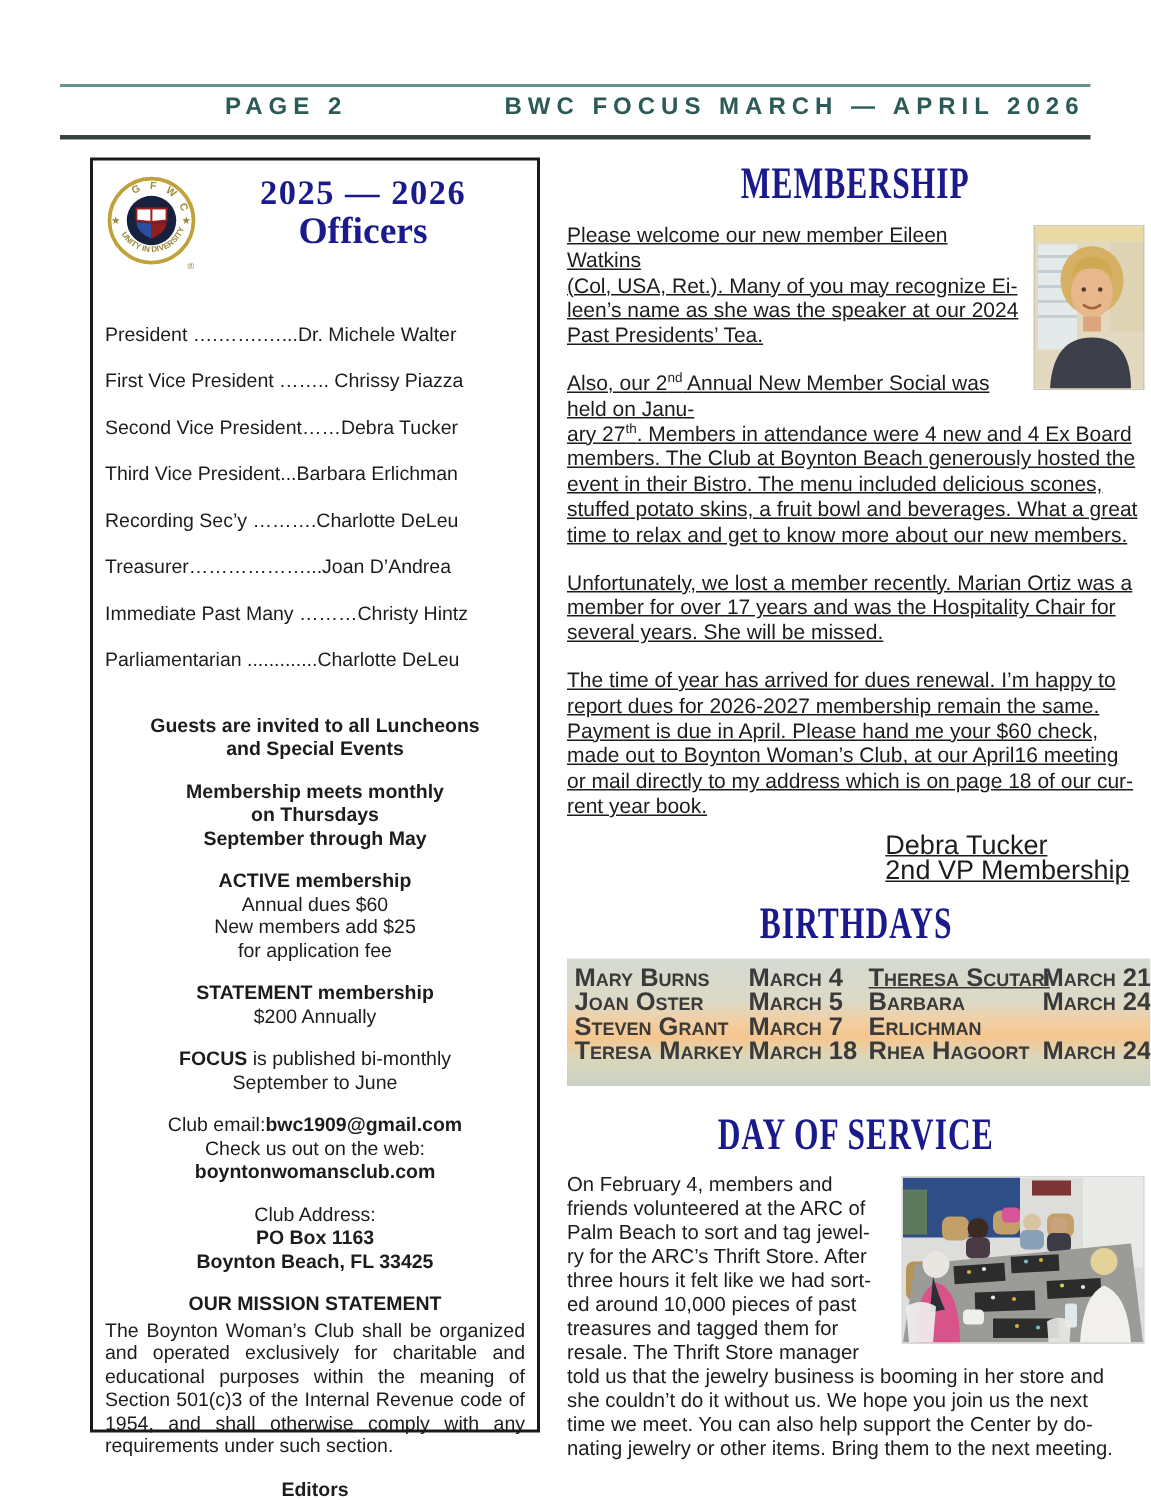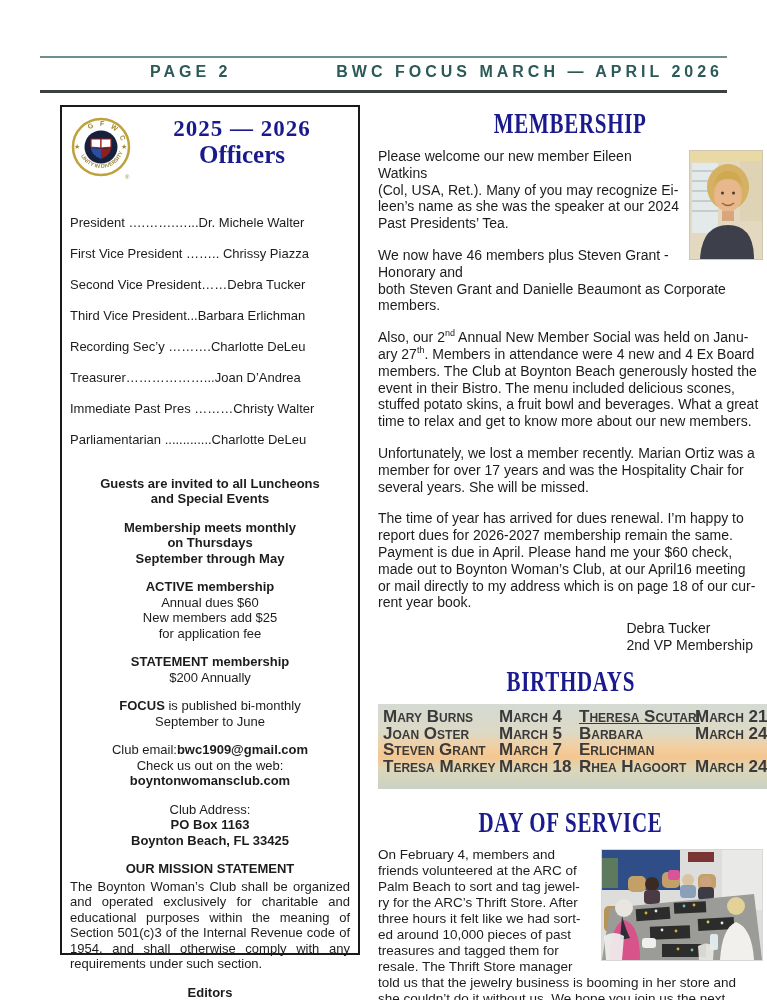--- a/index.html
+++ b/index.html
@@ -31,21 +31,21 @@
 
   
   .right-col{position:absolute;left:378px;top:106px;width:385px;}
   .section-heading{text-align:center;color:#1a1a8c;margin:0;}
   .cond{display:inline-block;transform:scaleX(.70);transform-origin:center;
         font-family:"Liberation Serif",serif;font-weight:bold;font-size:30px;
         letter-spacing:1px;white-space:nowrap;}
   .para{white-space:pre-line;font-size:14px;line-height:16.8px;margin:0 0 15px 0;}
   .sup{vertical-align:super;font-size:9px;line-height:0;}
   .photo-eileen{float:right;margin:2px 0 6px 8px;border:1px solid #cfc7b2;}
-  .sig-block{width:fit-content;margin:-6px 10px 0 auto;font-size:14px;line-height:17px;}
+  .sig-block{width:fit-content;margin:-6px 10px 0 auto;font-size:18px;line-height:17px;}
 
   .birthdays-panel{margin-top:6px;box-sizing:border-box;width:417px;padding:5px 4px 14px 5px;
      background:linear-gradient(180deg,#d5dad3 0%,#ddd9c5 34%,#f2cfa2 50%,#f5c68f 62%,#ddd6b8 76%,#c9d2c5 100%);
      display:flex;font-size:17px;line-height:16.5px;color:#2e2e2e;}
   .b-col{display:grid;grid-template-columns:114px 1fr;column-gap:2px;align-content:start;}
   .b-col.left{width:196px;}
   .b-col.right{flex:1;}
   .b-cell{font-variant:small-caps;font-weight:bold;color:#3a3a3a;}
 
   .dos-section{margin-top:16px;}
@@ -93,21 +93,21 @@
       </div>
     </div>
 
     <div class="officer-lines">
       <div>President ….…….…...Dr. Michele Walter</div>
       <div>First Vice President …….. Chrissy Piazza</div>
       <div>Second Vice President……Debra Tucker</div>
       <div>Third Vice President...Barbara Erlichman</div>
       <div>Recording Sec’y ……….Charlotte DeLeu</div>
       <div>Treasurer………………...Joan D’Andrea</div>
-      <div>Immediate Past Pres ………Christy Walter</div>
+      <div>Immediate Past Many ………Christy Hintz</div>
       <div>Parliamentarian .............Charlotte DeLeu</div>
     </div>
 
     <p class="sb c bold">Guests are invited to all Luncheons
 and Special Events</p>
     <p class="sb c bold">Membership meets monthly
 on Thursdays
 September through May</p>
 
     <p class="sb c"><span class="bd">ACTIVE membership</span><span>
@@ -135,21 +135,21 @@
     <p class="sb c bold">Editors
 Kay Baker &amp; Barbara Erlichman
 Deadline for May — June
 issue is April 16</p>
   </aside>
 
   <main class="right-col">
 
     <h2 class="section-heading"><span class="cond">MEMBERSHIP</span></h2>
 
-    <section style="margin-top:8px;">
+    <section style="margin-top:8px;text-decoration:underline;">
       <svg class="photo-eileen" width="72" height="108" viewBox="0 0 72 108">
         <rect width="72" height="108" fill="#e3d9c0"></rect>
         <rect x="0" y="0" width="72" height="10" fill="#e9d9a4"></rect>
         <rect x="2" y="12" width="26" height="70" fill="#e4e9ea"></rect>
         <g stroke="#c3ced2" stroke-width="2">
           <line x1="2" y1="20" x2="28" y2="20"></line>
             <line x1="2" y1="30" x2="28" y2="30"></line>
           <line x1="2" y1="40" x2="28" y2="40"></line>
             <line x1="2" y1="50" x2="28" y2="50"></line>
           <line x1="2" y1="60" x2="28" y2="60"></line>
@@ -161,23 +161,20 @@
         <circle cx="32.5" cy="42" r="1.5" fill="#4a3a2e"></circle>
         <circle cx="43.5" cy="42" r="1.5" fill="#4a3a2e"></circle>
         <path d="M 32,52 q6,5 12,0" stroke="#a5603c" stroke-width="1.6" fill="none"></path>
         <rect x="32" y="60" width="12" height="10" fill="#daa57c"></rect>
         <path d="M 10,108 q2,-34 28,-34 q26,0 26,34 z" fill="#3d3f4a"></path>
       </svg>
       <p class="para">Please welcome our new member Eileen Watkins
 (Col, USA, Ret.). Many of you may recognize Ei-
 leen’s name as she was the speaker at our 2024
 Past Presidents’ Tea.</p>
-      <p class="para">We now have 46 members plus Steven Grant - Honorary and
-both Steven Grant and Danielle Beaumont as Corporate
-members.</p>
       <p class="para"><span>Also, our 2</span><span class="sup">nd</span><span> Annual New Member Social was held on Janu-
 ary 27</span><span class="sup">th</span><span>. Members in attendance were 4 new and 4 Ex Board
 members. The Club at Boynton Beach generously hosted the
 event in their Bistro. The menu included delicious scones,
 stuffed potato skins, a fruit bowl and beverages. What a great
 time to relax and get to know more about our new members.</span></p>
       <p class="para">Unfortunately, we lost a member recently. Marian Ortiz was a
 member for over 17 years and was the Hospitality Chair for
 several years. She will be missed.</p>
       <p class="para">The time of year has arrived for dues renewal. I’m happy to

